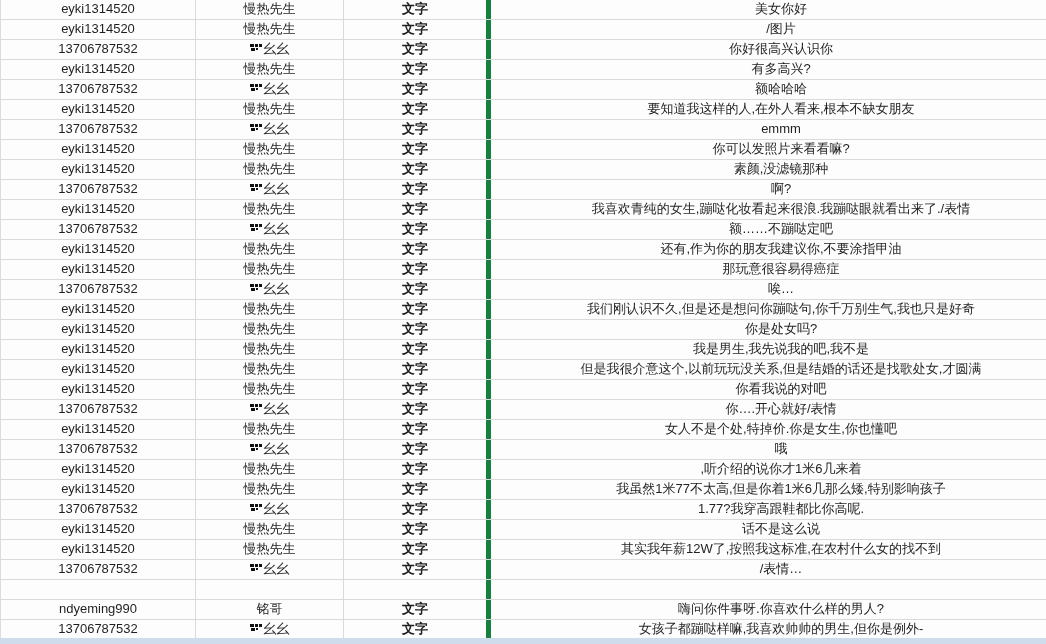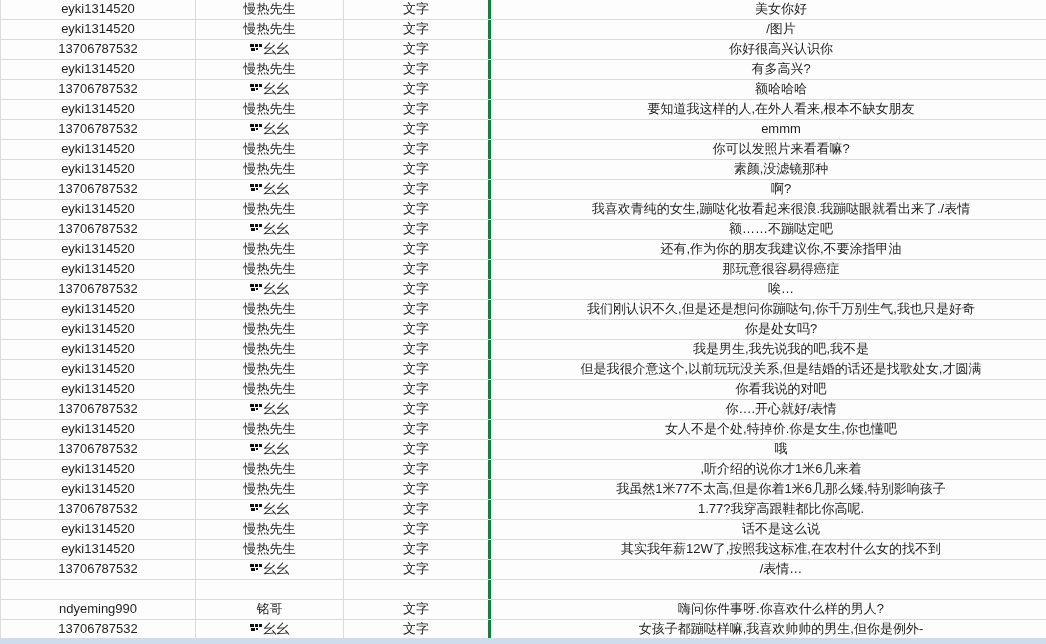--- a/index.html
+++ b/index.html
@@ -27,21 +27,21 @@
   }
   .cell{
     box-sizing:border-box;
     overflow:hidden;
     white-space:nowrap;
     text-align:center;
     padding:0 2px;
   }
   .c-account{width:195px;border-right:1px solid #dadada;}
   .c-nickname{width:148px;border-right:1px solid #dadada;text-align:center;}
-  .c-type{width:147px;border-right:3px solid #15803d;}
+  .c-type{width:147px;border-right:5px solid #15803d;font-weight:bold;}
   .c-message{width:580px;}
   .emoji{
     display:inline-block;
     vertical-align:-1px;
     margin-right:1px;
   }
   .emoji svg{display:block;}
   #bottom-band{
     position:absolute;left:0;bottom:0;
     width:1046px;height:6px;

